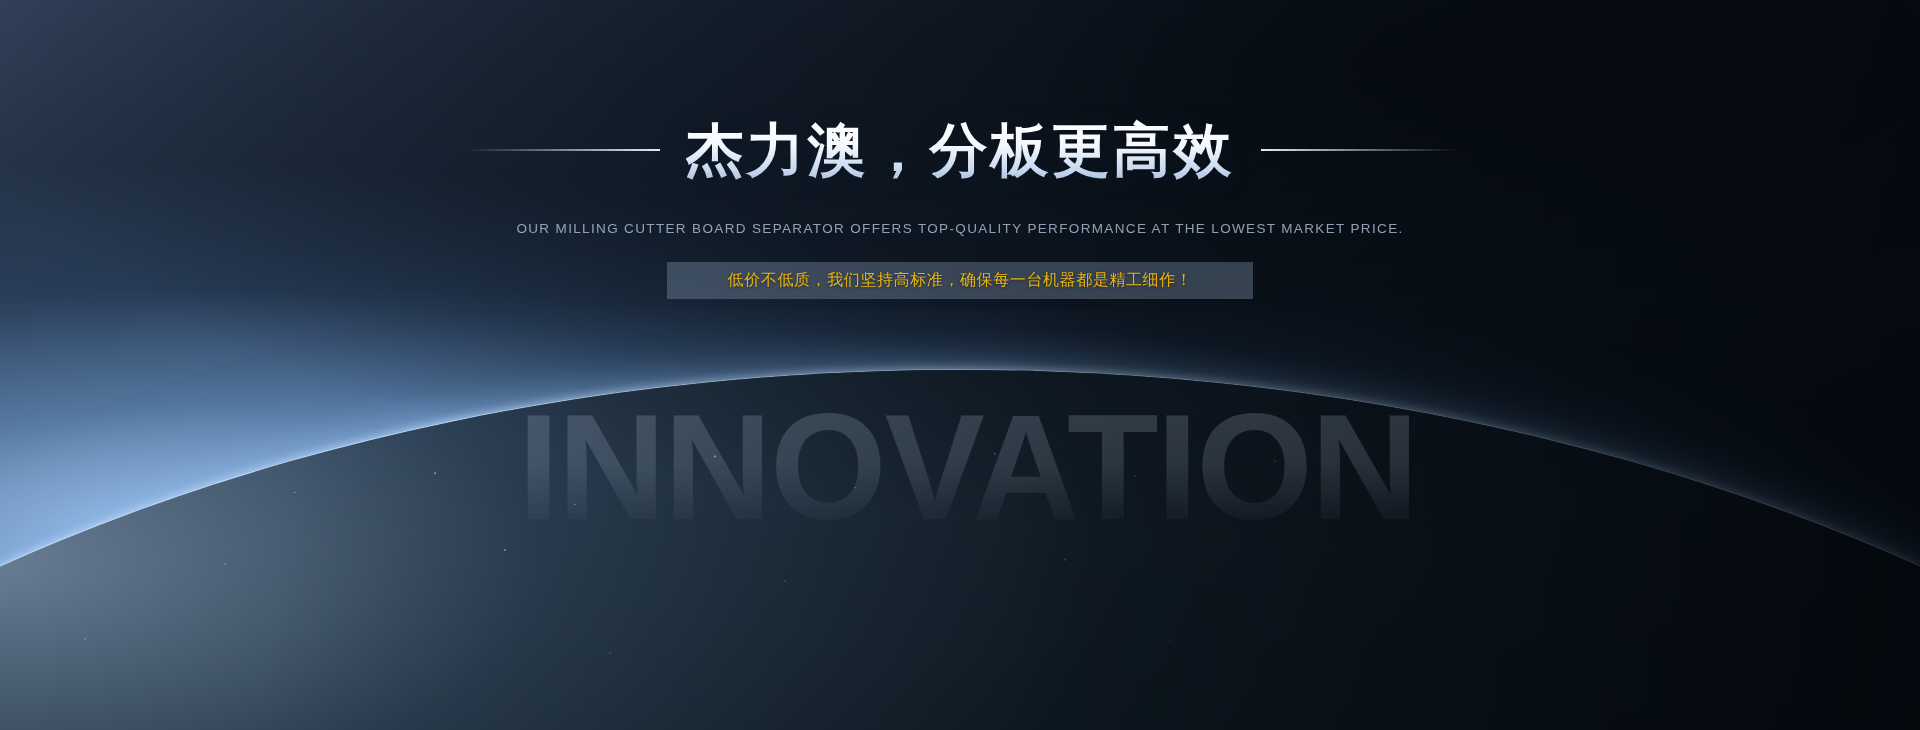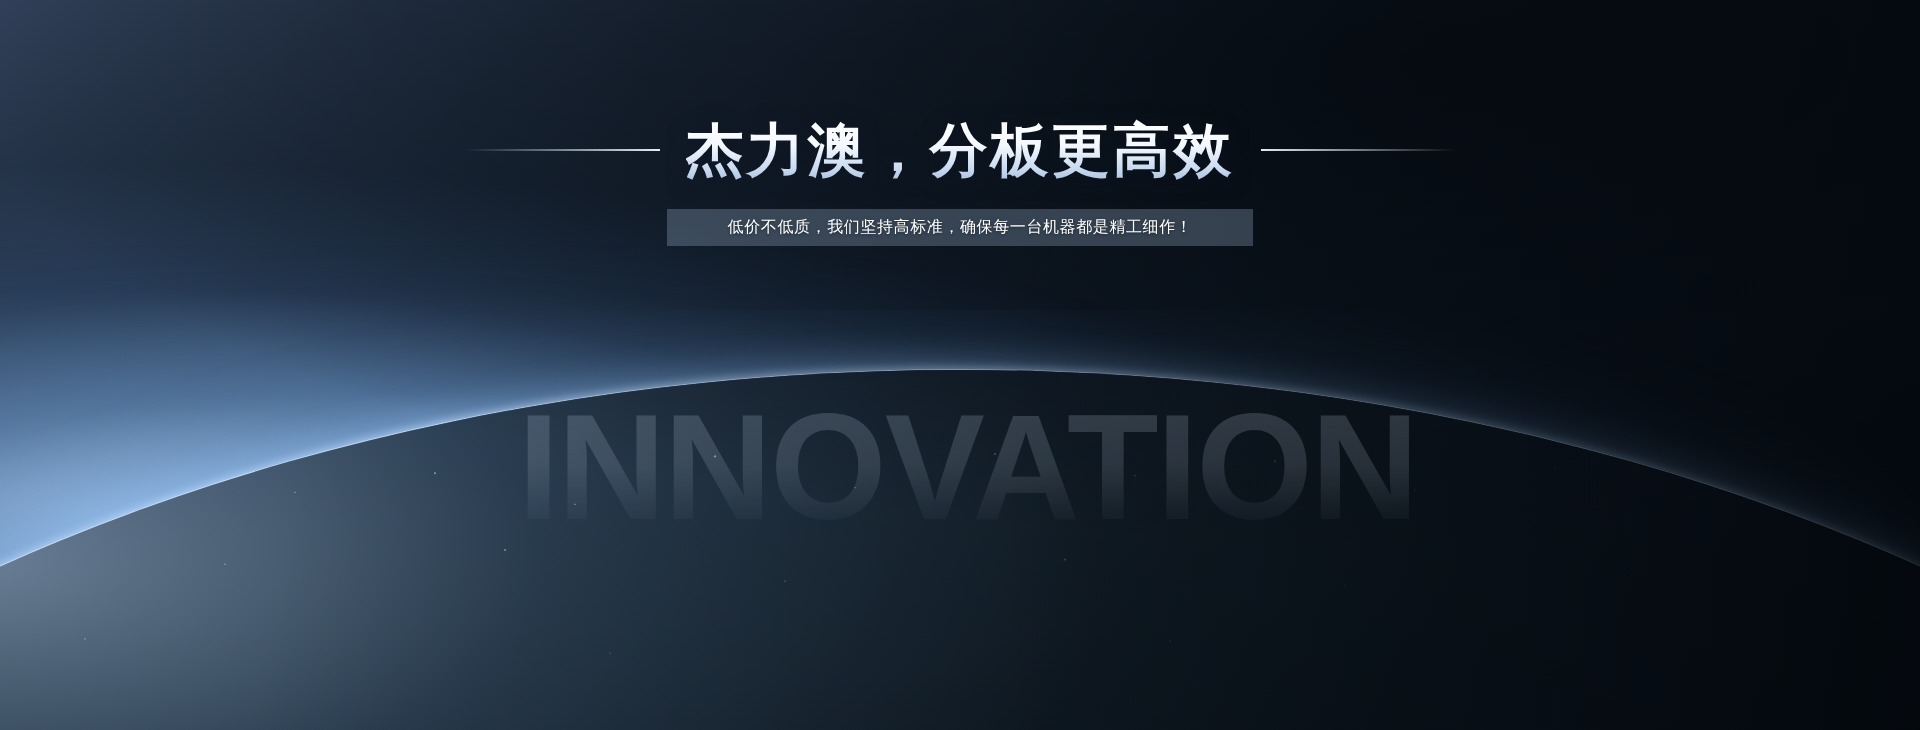--- a/index.html
+++ b/index.html
@@ -163,21 +163,21 @@
   }
 
   .cta {
     margin-top:26px;
     width:586px;
     height:37px;
     display:flex;
     align-items:center;
     justify-content:center;
     background:rgba(160,182,208,0.30);
-    color:#ffffff;
+    color:#eab308;
     font-size:16px;
     letter-spacing:.6px;
     white-space:nowrap;
     text-shadow:0 1px 3px rgba(8,16,28,0.55);
   }
 </style>
 </head>
 <body>
 
 <div class="hero">
@@ -198,17 +198,18 @@
   <div class="watermark">INNOVATION</div>
 
   <div class="content">
 
     <div class="title-row">
       <span class="rule rule-left"></span>
       <h1 class="headline">杰力澳，分板更高效</h1>
       <span class="rule rule-right"></span>
     </div>
 
+    <p class="subtitle">OUR MILLING CUTTER BOARD SEPARATOR OFFERS TOP-QUALITY PERFORMANCE AT THE LOWEST MARKET PRICE.</p>
 
     <div class="cta">低价不低质，我们坚持高标准，确保每一台机器都是精工细作！</div>
 
   </div>
 </div>
 
 </body></html>

